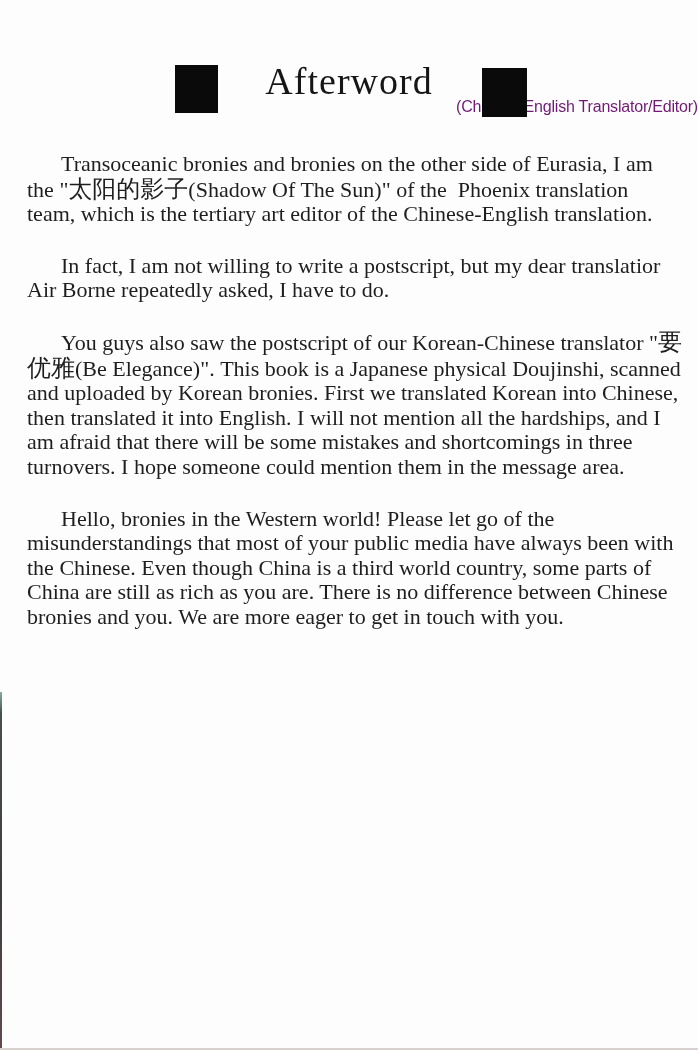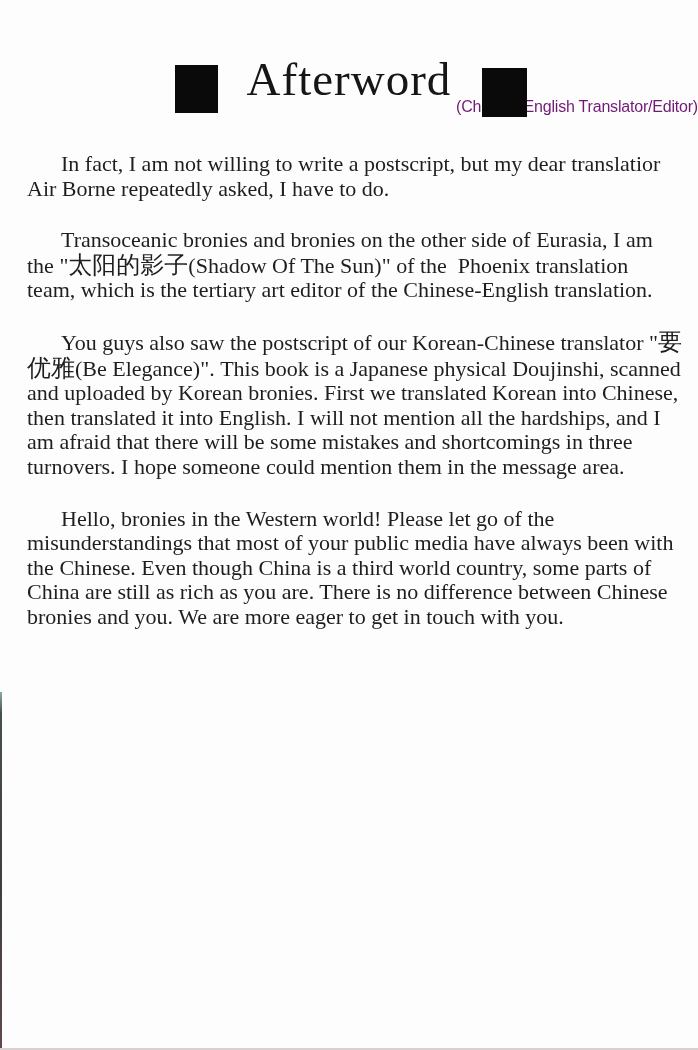--- a/index.html
+++ b/index.html
@@ -9,24 +9,24 @@
     overflow:hidden;
     position:relative;
     font-family:"Liberation Serif",serif;
   }
   .page{position:absolute;inset:0;}
   
   .sq{position:absolute;background:#0a0a0a;}
   .sq-left{left:175px;top:65px;width:43px;height:48px;}
   .sq-right{left:482px;top:68px;width:45px;height:49px;}
   .title{
-    position:absolute;left:0;right:0;top:52px;margin:0;
+    position:absolute;left:0;right:0;top:52px;margin:7px;
     text-align:center;
     font-family:"Liberation Serif",serif;
-    font-size:47px;font-weight:400;letter-spacing:1px;
+    font-size:38px;font-weight:400;letter-spacing:1px;
     color:#161616;
   }
   .subtitle{
     position:absolute;left:0;right:0;top:98px;
     text-align:right;
     font-family:"Liberation Sans",sans-serif;
     font-size:16px;letter-spacing:-0.2px;
     color:#701a75;
     padding-left:8px;
   }
@@ -58,22 +58,22 @@
 <div class="page">
 
   <header>
     <div class="sq sq-left"></div>
     <h1 class="title">Afterword</h1>
     <div class="subtitle">(Chinese-English Translator/Editor)</div>
     <div class="sq sq-right"></div>
   </header>
 
   <main class="body-text">
+      <p>Transoceanic bronies and bronies on the other side of Eurasia, I am the "<span class="cjk">太阳的影子</span>(Shadow Of The Sun)" of the  Phoenix translation team, which is the tertiary art editor of the Chinese-English translation.</p>
       <p>In fact, I am not willing to write a postscript, but my dear translatior Air Borne repeatedly asked, I have to do.</p>
-      <p>Transoceanic bronies and bronies on the other side of Eurasia, I am the "<span class="cjk">太阳的影子</span>(Shadow Of The Sun)" of the  Phoenix translation team, which is the tertiary art editor of the Chinese-English translation.</p>
       <p>You guys also saw the postscript of our Korean-Chinese translator "<span class="cjk">要优雅</span>(Be Elegance)". This book is a Japanese physical Doujinshi, scanned and uploaded by Korean bronies. First we translated Korean into Chinese, then translated it into English. I will not mention all the hardships, and I am afraid that there will be some mistakes and shortcomings in three turnovers. I hope someone could mention them in the message area.</p>
       <p>Hello, bronies in the Western world! Please let go of the misunderstandings that most of your public media have always been with the Chinese. Even though China is a third world country, some parts of China are still as rich as you are. There is no difference between Chinese bronies and you. We are more eager to get in touch with you.</p>
     </main>
 
   <div class="left-edge-line"></div>
   <div class="bottom-edge-line"></div>
 
 </div>
 
 </body></html>

